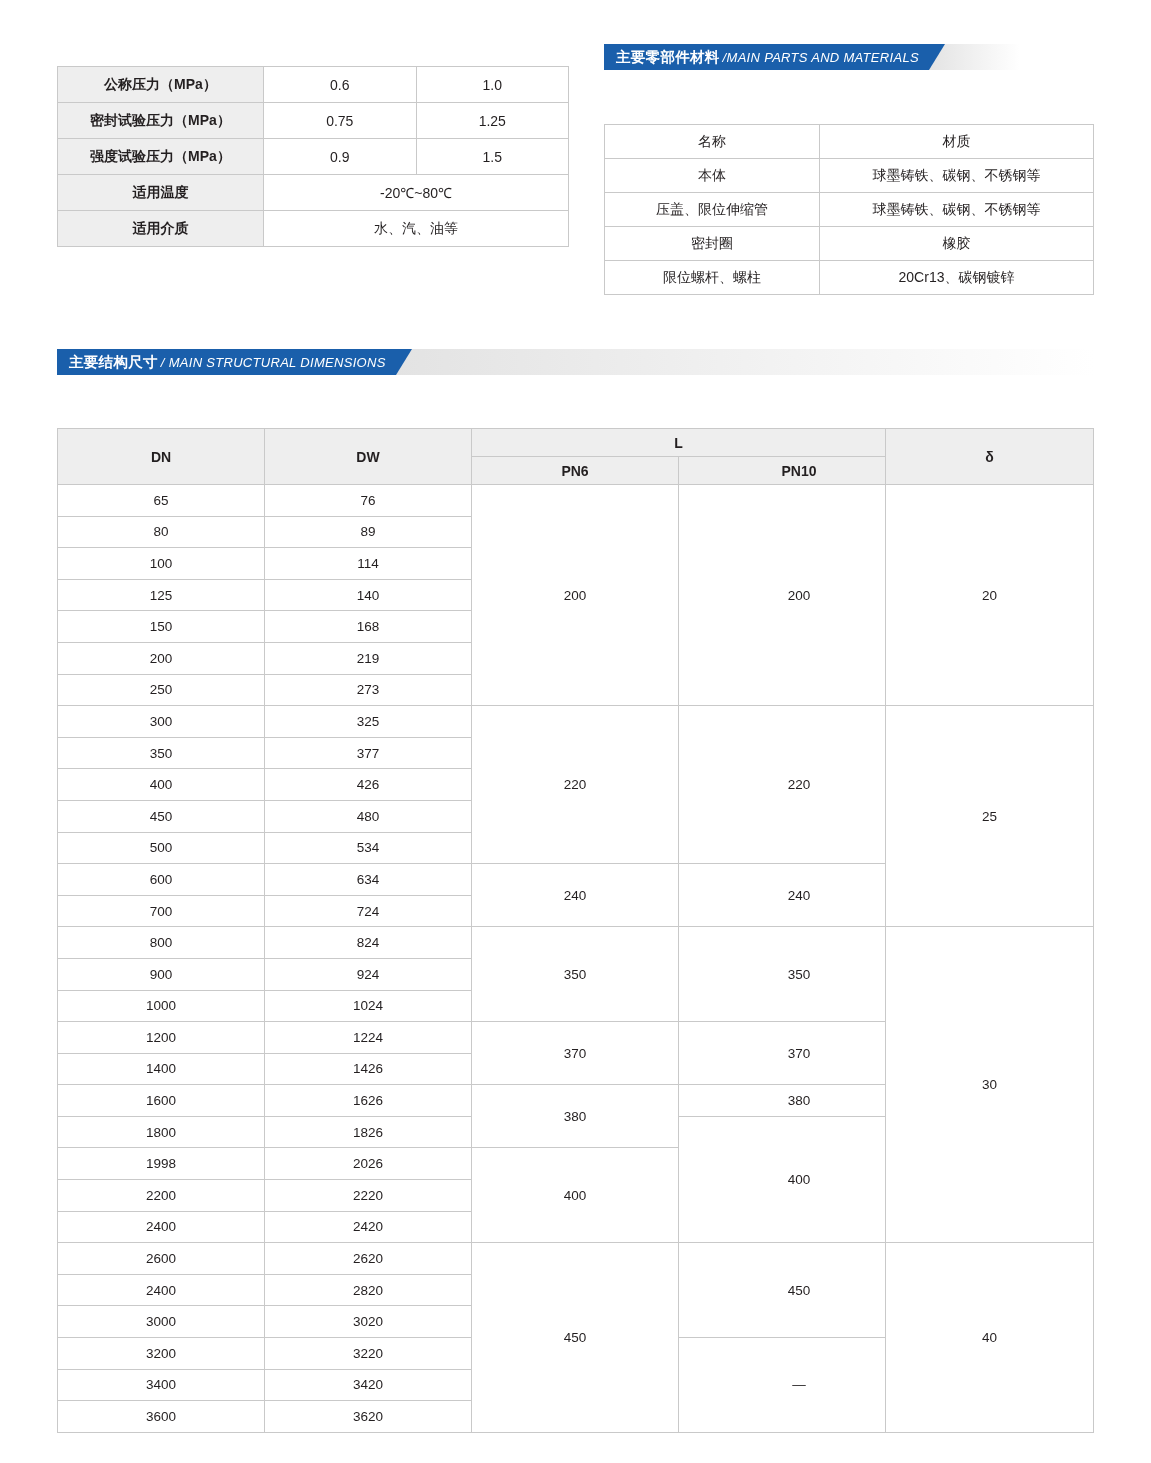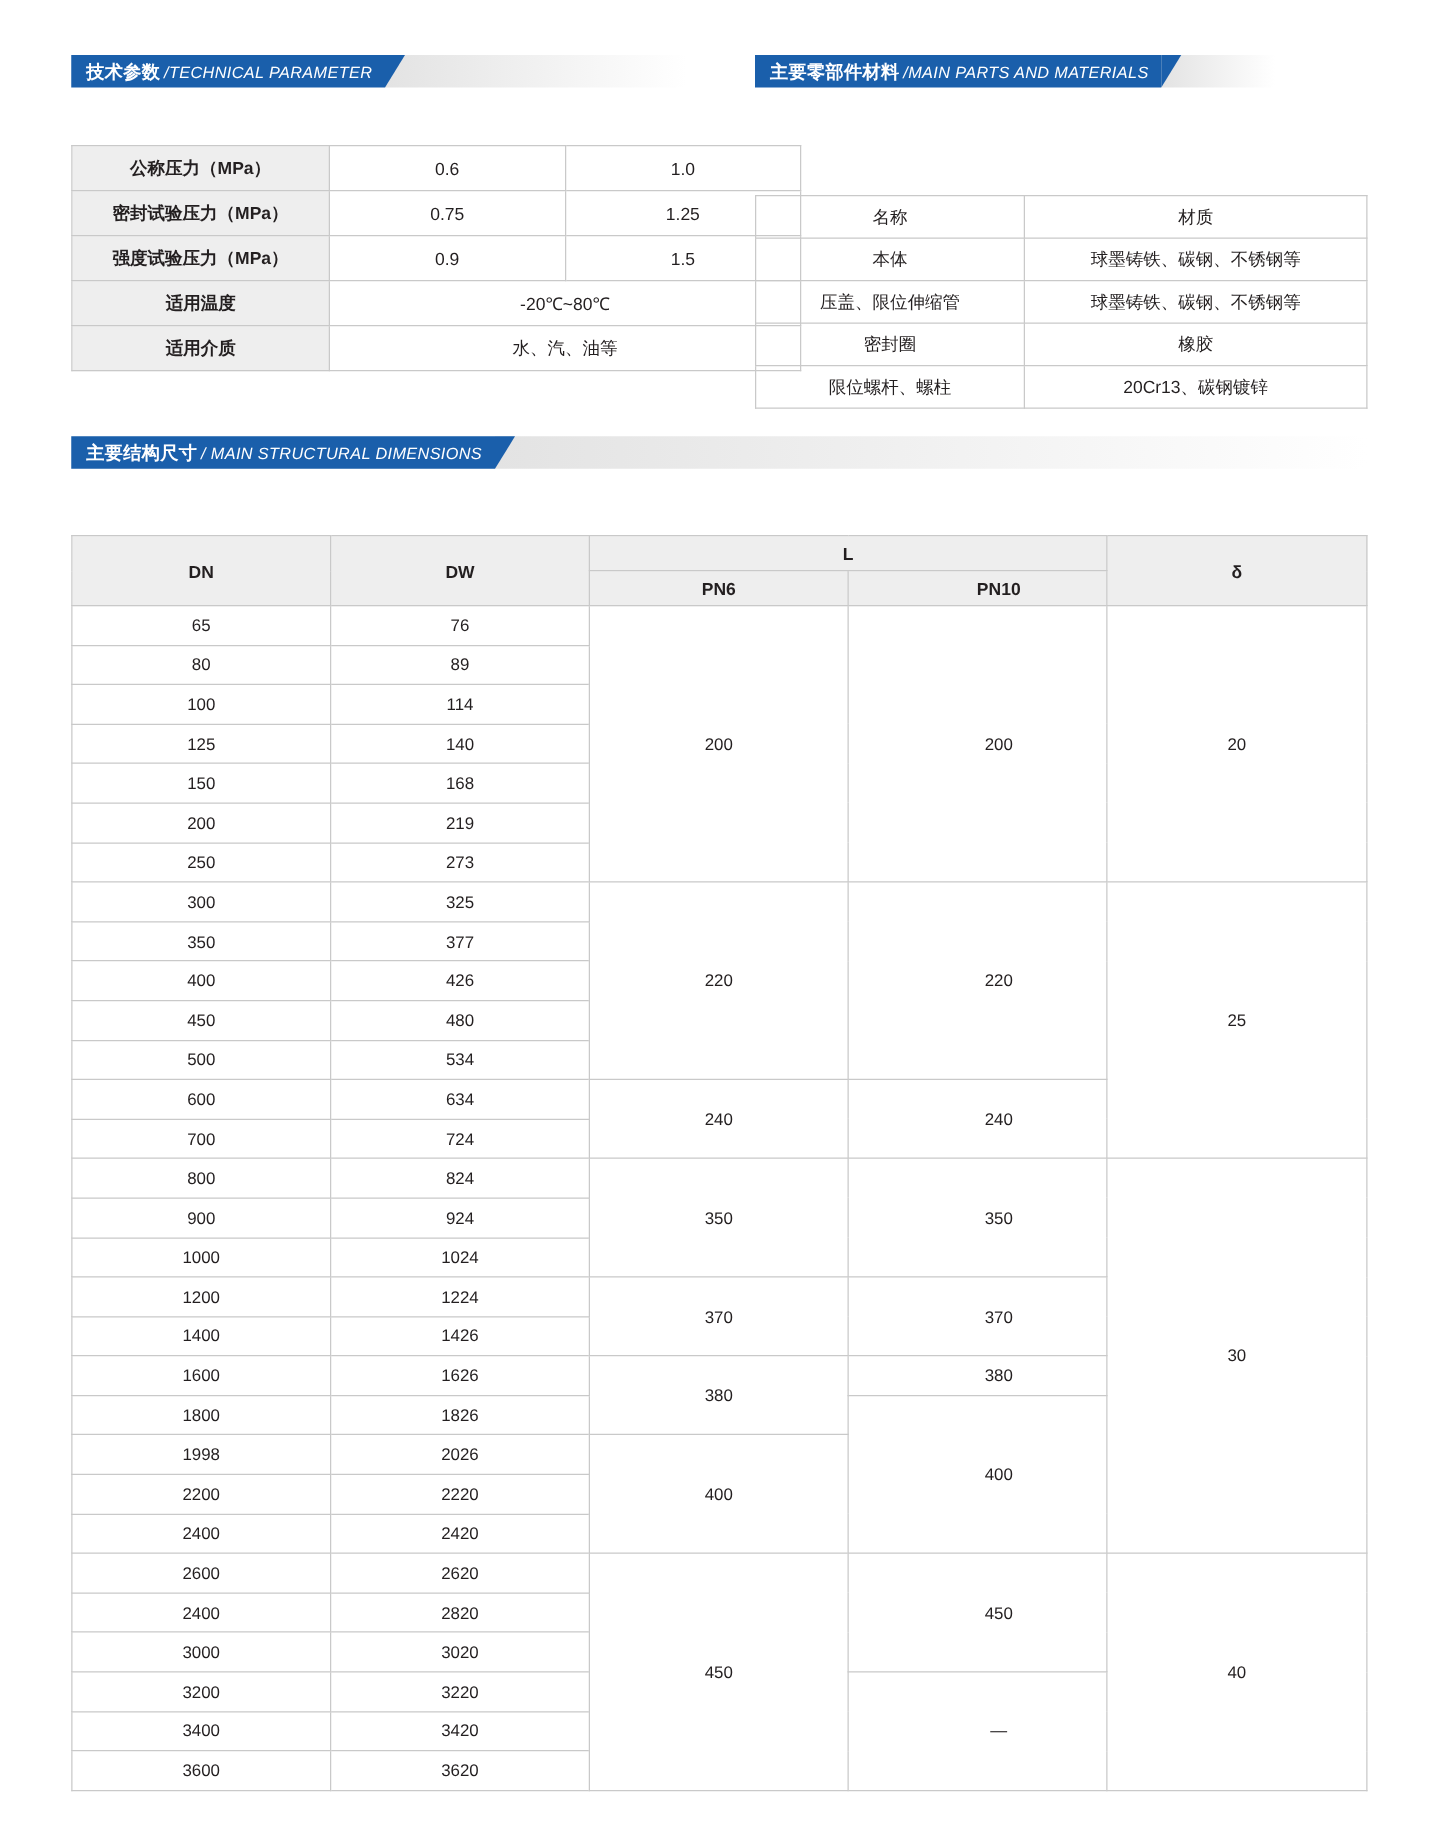--- a/index.html
+++ b/index.html
@@ -64,53 +64,46 @@
     vertical-align: middle;
     font-size: 14px;
     font-weight: normal;
     padding: 0;
     color: #231f20;
   }
   .lbl { background: #eeeeee; font-weight: bold; }
 
   
   #tech-wrap { position: absolute; left: 57px; top: 44px; width: 492px; }
-  #tech-table { width: 584px; margin-top: 46px; }
+  #tech-table { width: 512px; margin-top: 22px; }
   #tech-table td { height: 36px; }
   #tech-table td.lbl { width: 206px; }
 
   
   #mat-wrap { position: absolute; left: 604px; top: 44px; width: 416px; }
-  #mat-table { width: 490px; margin-top: 86px; }
+  #mat-table { width: 490px; margin-top: 54px; }
   #mat-table td, #mat-table th { height: 34px; }
   #mat-table th:first-child, #mat-table td:first-child { width: 215px; }
 
   
   #dim-wrap { position: absolute; left: 57px; top: 349px; width: 1037px; }
   #dim-table { width: 1037px; margin-top: 53px; }
   #dim-table th { height: 28px; background: #eeeeee; font-weight: bold; font-size: 14px; }
   #dim-table td { height: 31.6px; font-size: 13.5px; }
   .col-dn { width: 207px; }
   .col-dw { width: 207px; }
   .col-pn6 { width: 207px; }
   .col-pn10 { width: 208px; padding-left: 34px; }
   .col-delta { width: 208px; }
   .dash { font-size: 14px; }
 </style>
 </head>
 <body>
 
 <div id="tech-wrap">
-  <div class="banner">
-    <div class="blue">
-      <span>技术参数</span>
-      <span class="en">/TECHNICAL PARAMETER</span>
-    </div>
-    <div class="grad"></div>
-  </div>
   <table id="tech-table">
     <tbody>
       <tr>
         <td class="lbl">公称压力（MPa）</td>
         <td>0.6</td>
         <td>1.0</td>
       </tr>
       <tr>
         <td class="lbl">密封试验压力（MPa）</td>
         <td>0.75</td>

